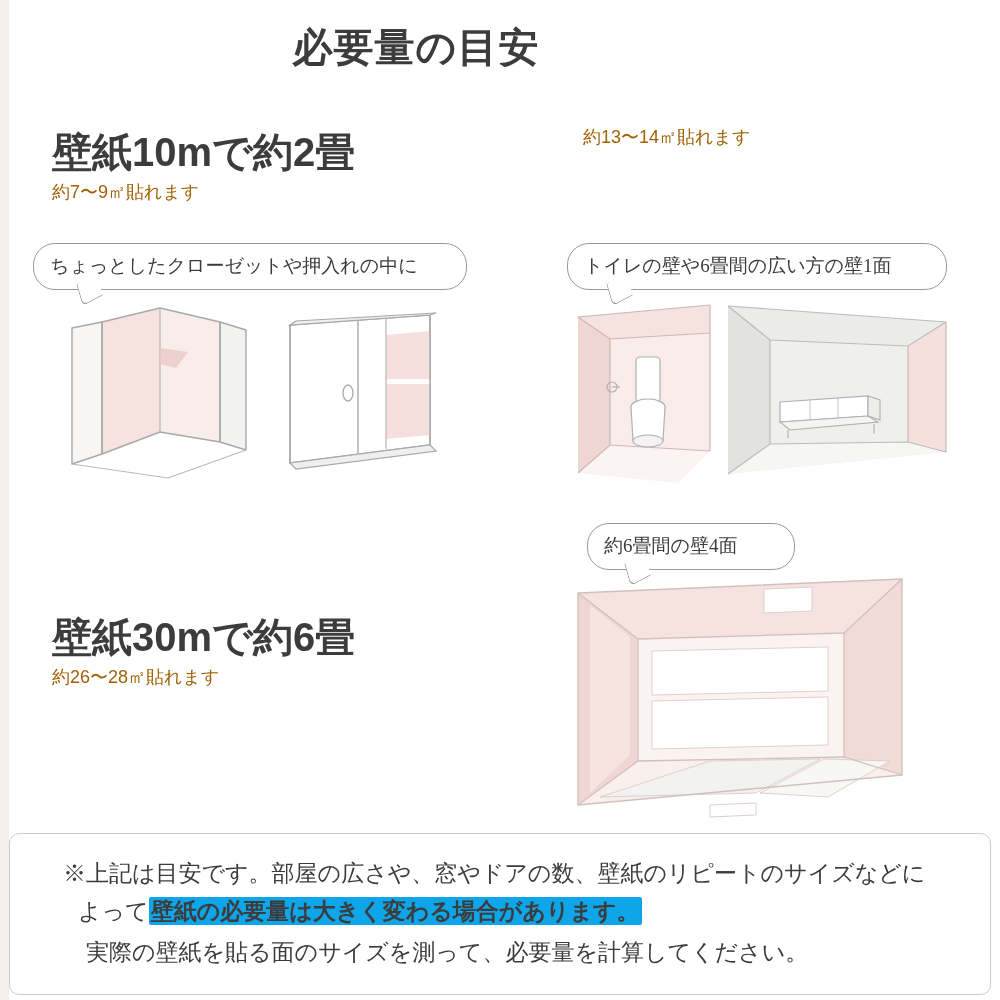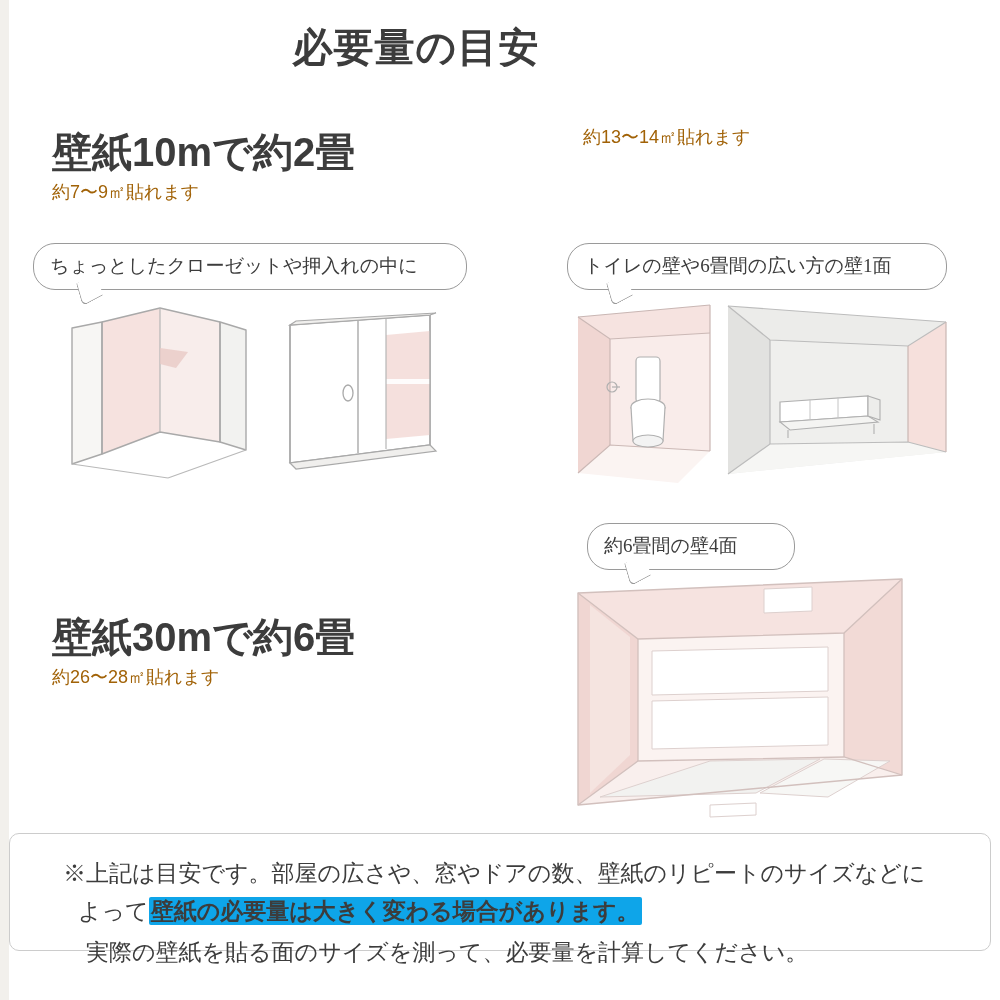--- a/index.html
+++ b/index.html
@@ -72,21 +72,21 @@
     border-radius: 0 0 0 6px;
     transform: rotate(-28deg) skewX(-12deg);
   }
 
   
   .note-box {
     position: absolute;
     left: 9px;
     top: 833px;
     width: 982px;
-    height: 118px;
+    height: 162px;
     border: 1.5px solid #cccccc;
     border-radius: 10px;
     background: #ffffff;
     box-sizing: border-box;
   }
   .note-line {
     position: absolute;
     font-size: 23px;
     color: #3c3c3c;
     white-space: nowrap;

